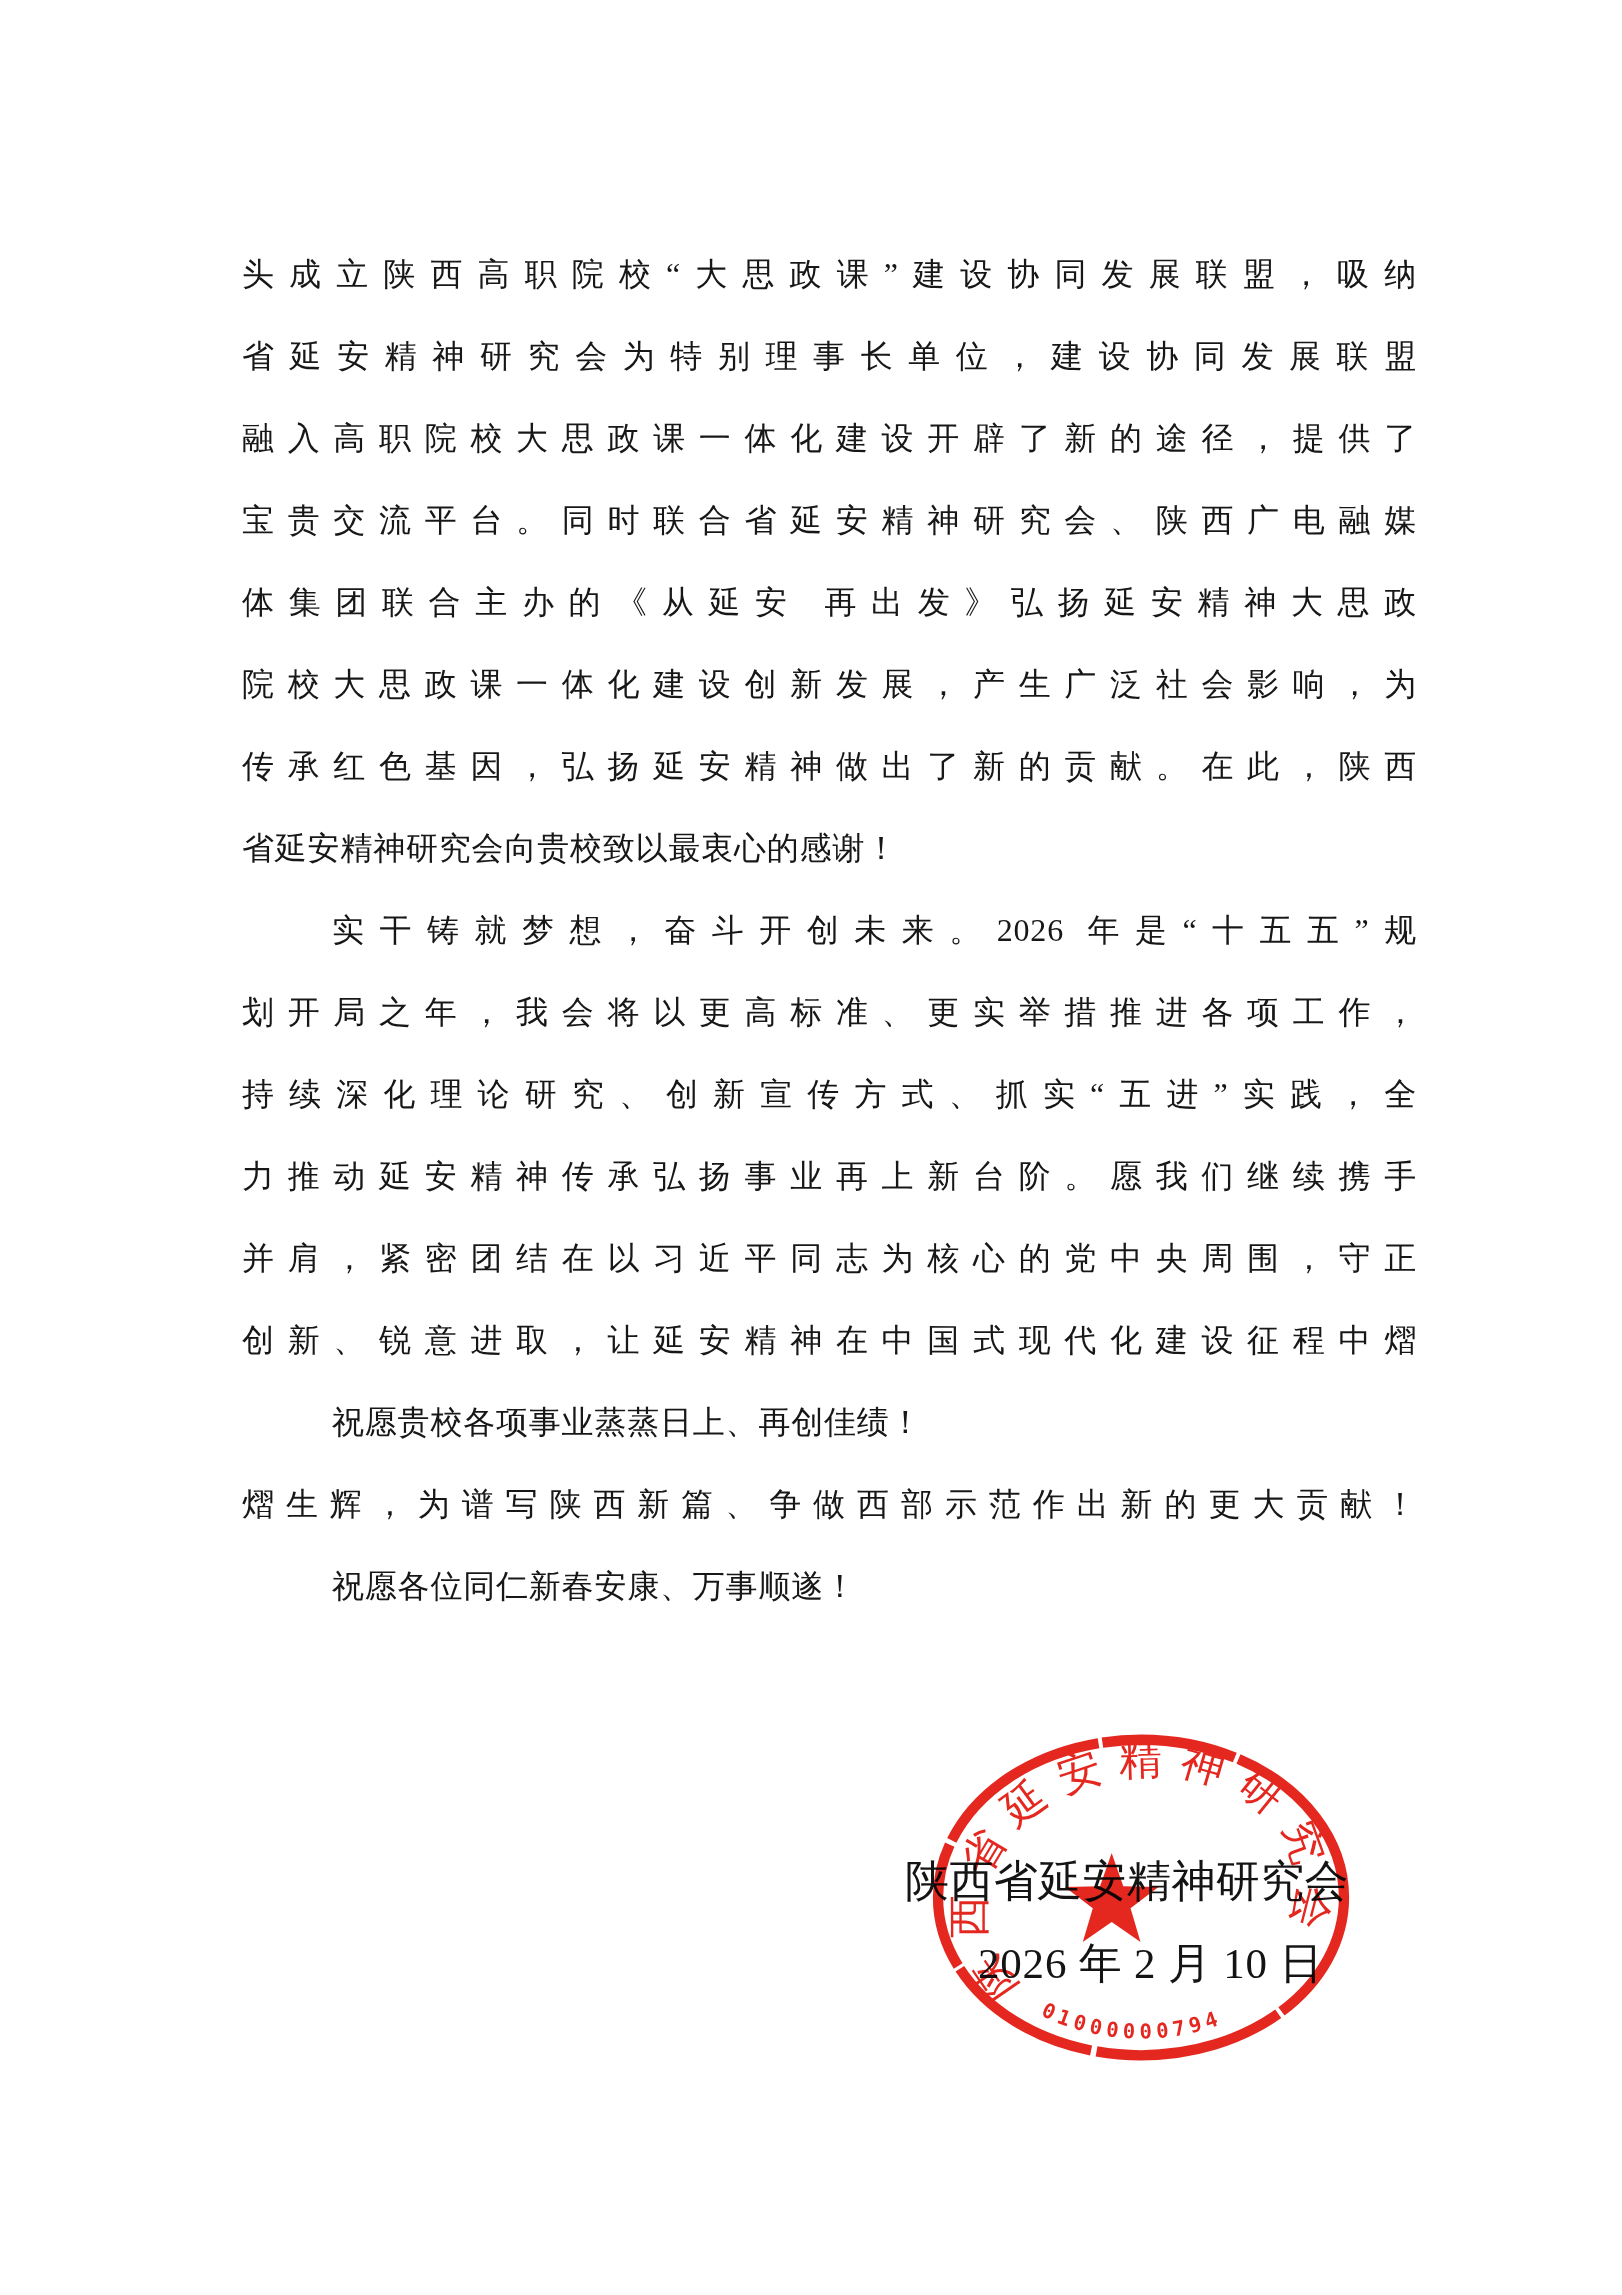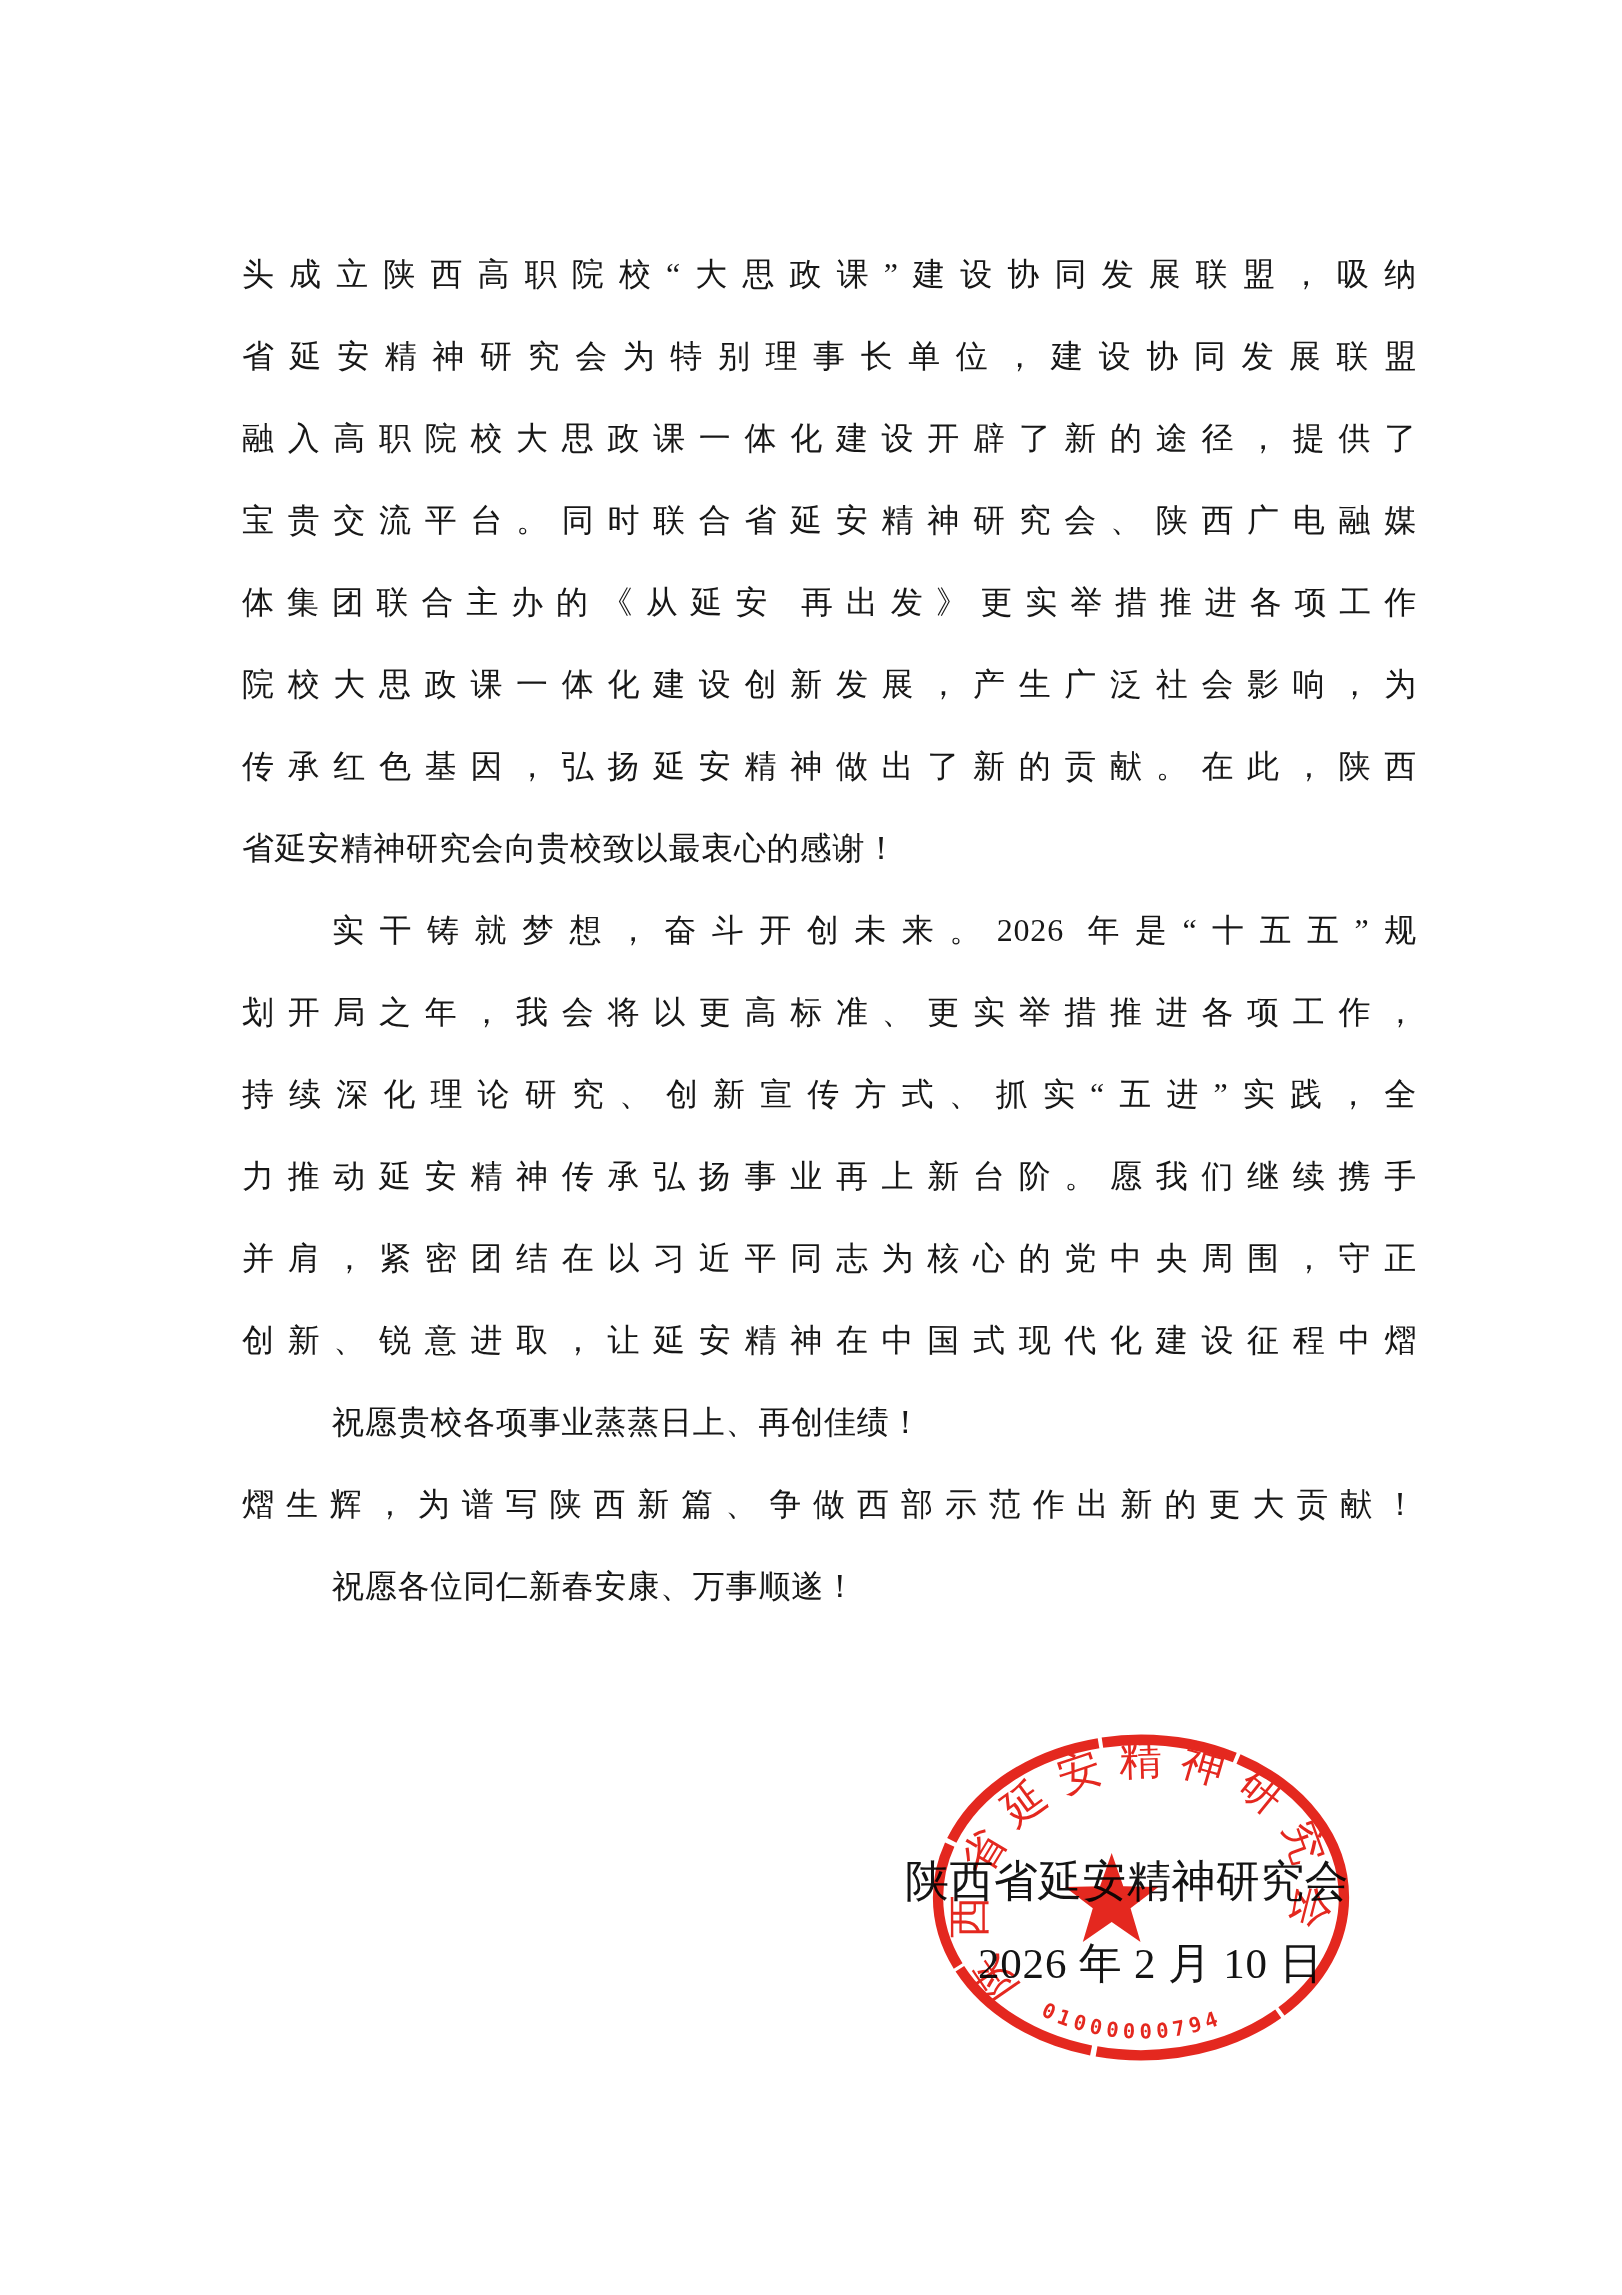--- a/index.html
+++ b/index.html
@@ -71,21 +71,21 @@
 </head>
 <body>
 
 <div class="page">
 
   <div class="body-text">
       <div class="line">头成立陕西高职院校“大思政课”建设协同发展联盟，吸纳</div>
       <div class="line">省延安精神研究会为特别理事长单位，建设协同发展联盟</div>
       <div class="line">融入高职院校大思政课一体化建设开辟了新的途径，提供了</div>
       <div class="line">宝贵交流平台。同时联合省延安精神研究会、陕西广电融媒</div>
-      <div class="line">体集团联合主办的《从延安 再出发》更实举措推进各项工作</div>
+      <div class="line">体集团联合主办的《从延安 再出发》弘扬延安精神大思政</div>
       <div class="line">院校大思政课一体化建设创新发展，产生广泛社会影响，为</div>
       <div class="line">传承红色基因，弘扬延安精神做出了新的贡献。在此，陕西</div>
       <div class="line short">省延安精神研究会向贵校致以最衷心的感谢！</div>
       <div class="line indent">实干铸就梦想，奋斗开创未来。2026 年是“十五五”规</div>
       <div class="line">划开局之年，我会将以更高标准、更实举措推进各项工作，</div>
       <div class="line">持续深化理论研究、创新宣传方式、抓实“五进”实践，全</div>
       <div class="line">力推动延安精神传承弘扬事业再上新台阶。愿我们继续携手</div>
       <div class="line">并肩，紧密团结在以习近平同志为核心的党中央周围，守正</div>
       <div class="line">创新、锐意进取，让延安精神在中国式现代化建设征程中熠</div>
       <div class="line indent short">祝愿贵校各项事业蒸蒸日上、再创佳绩！</div>

